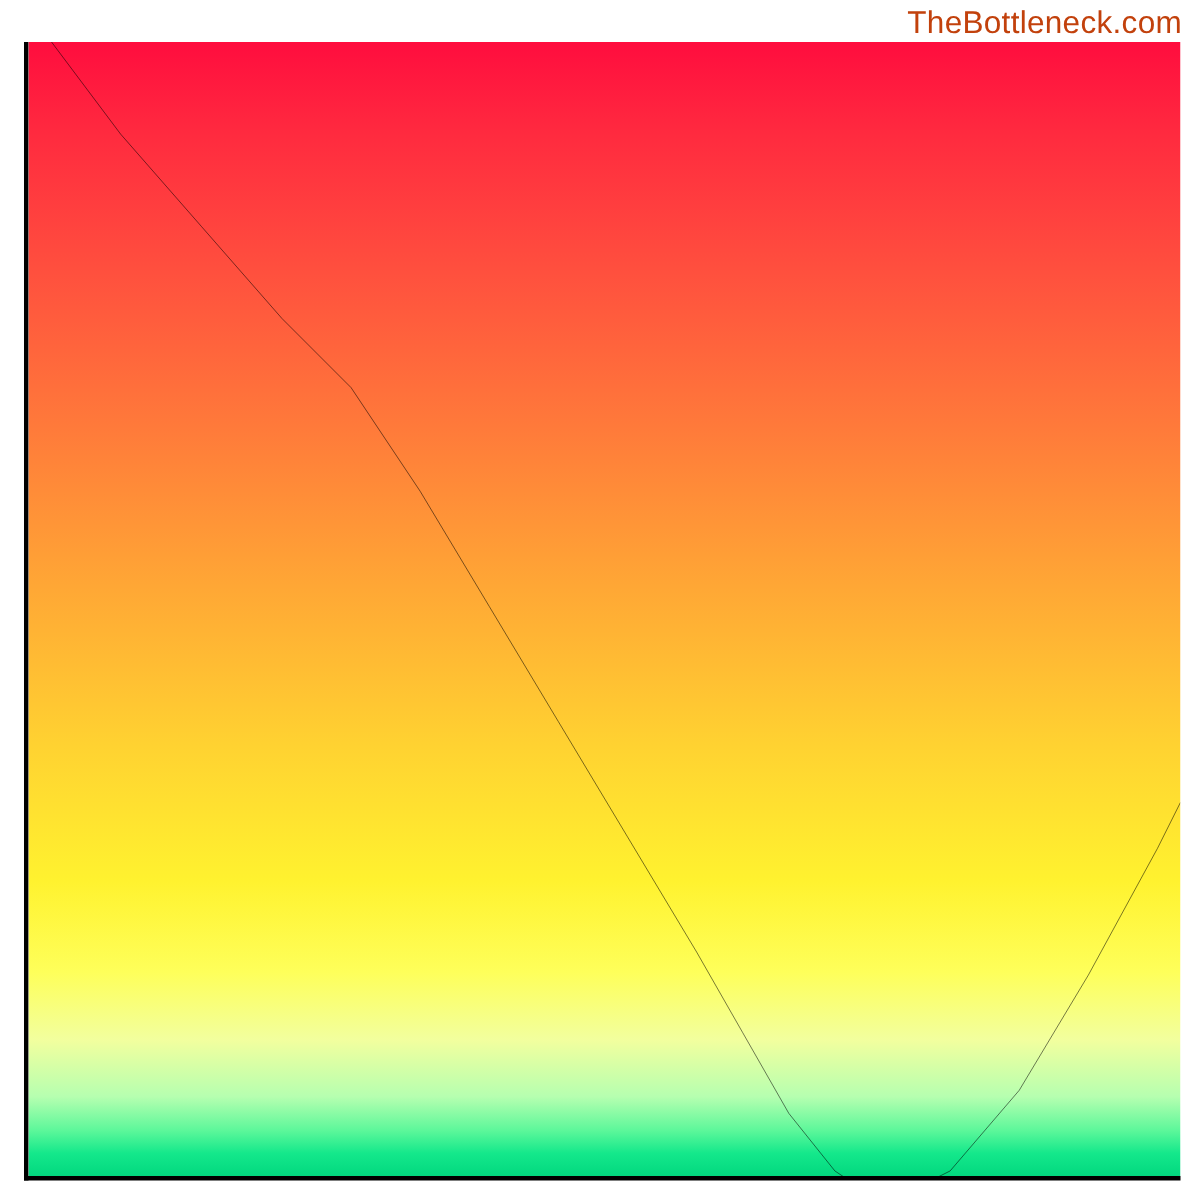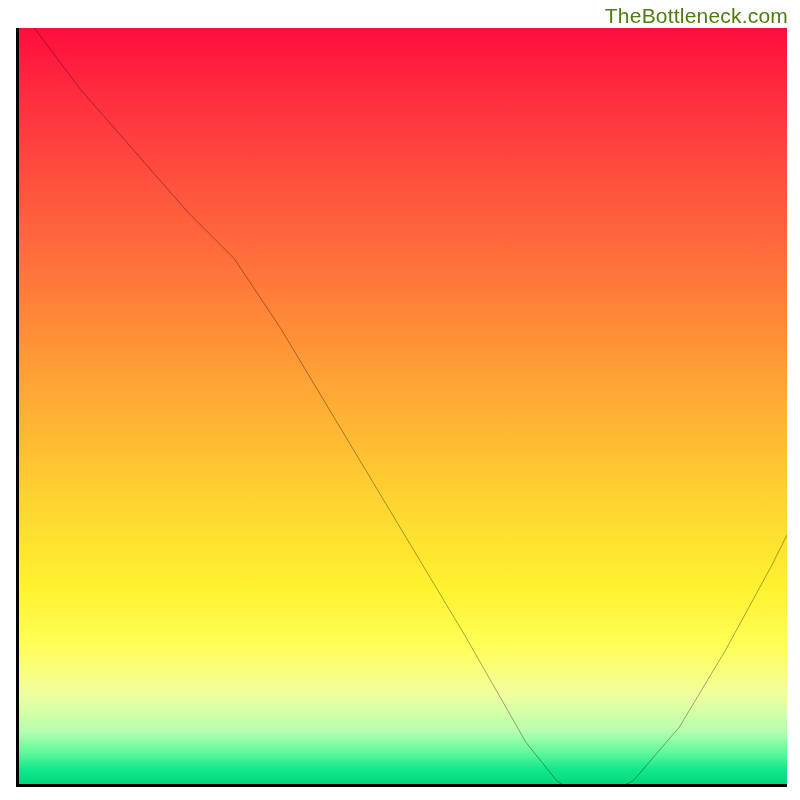--- a/index.html
+++ b/index.html
@@ -12,21 +12,21 @@
   }
   .container {
     position: relative;
     width: 800px;
     height: 800px;
   }
   .watermark {
     position: absolute;
     top: 4px;
     right: 12px;
-    color: #4d7c0f;
+    color: #c2410c;
     font-size: 21px;
     font-weight: 400;
     letter-spacing: 0.2px;
     z-index: 10;
   }
   .plot-area {
     position: absolute;
     left: 16px;
     top: 28px;
     width: 768px;

